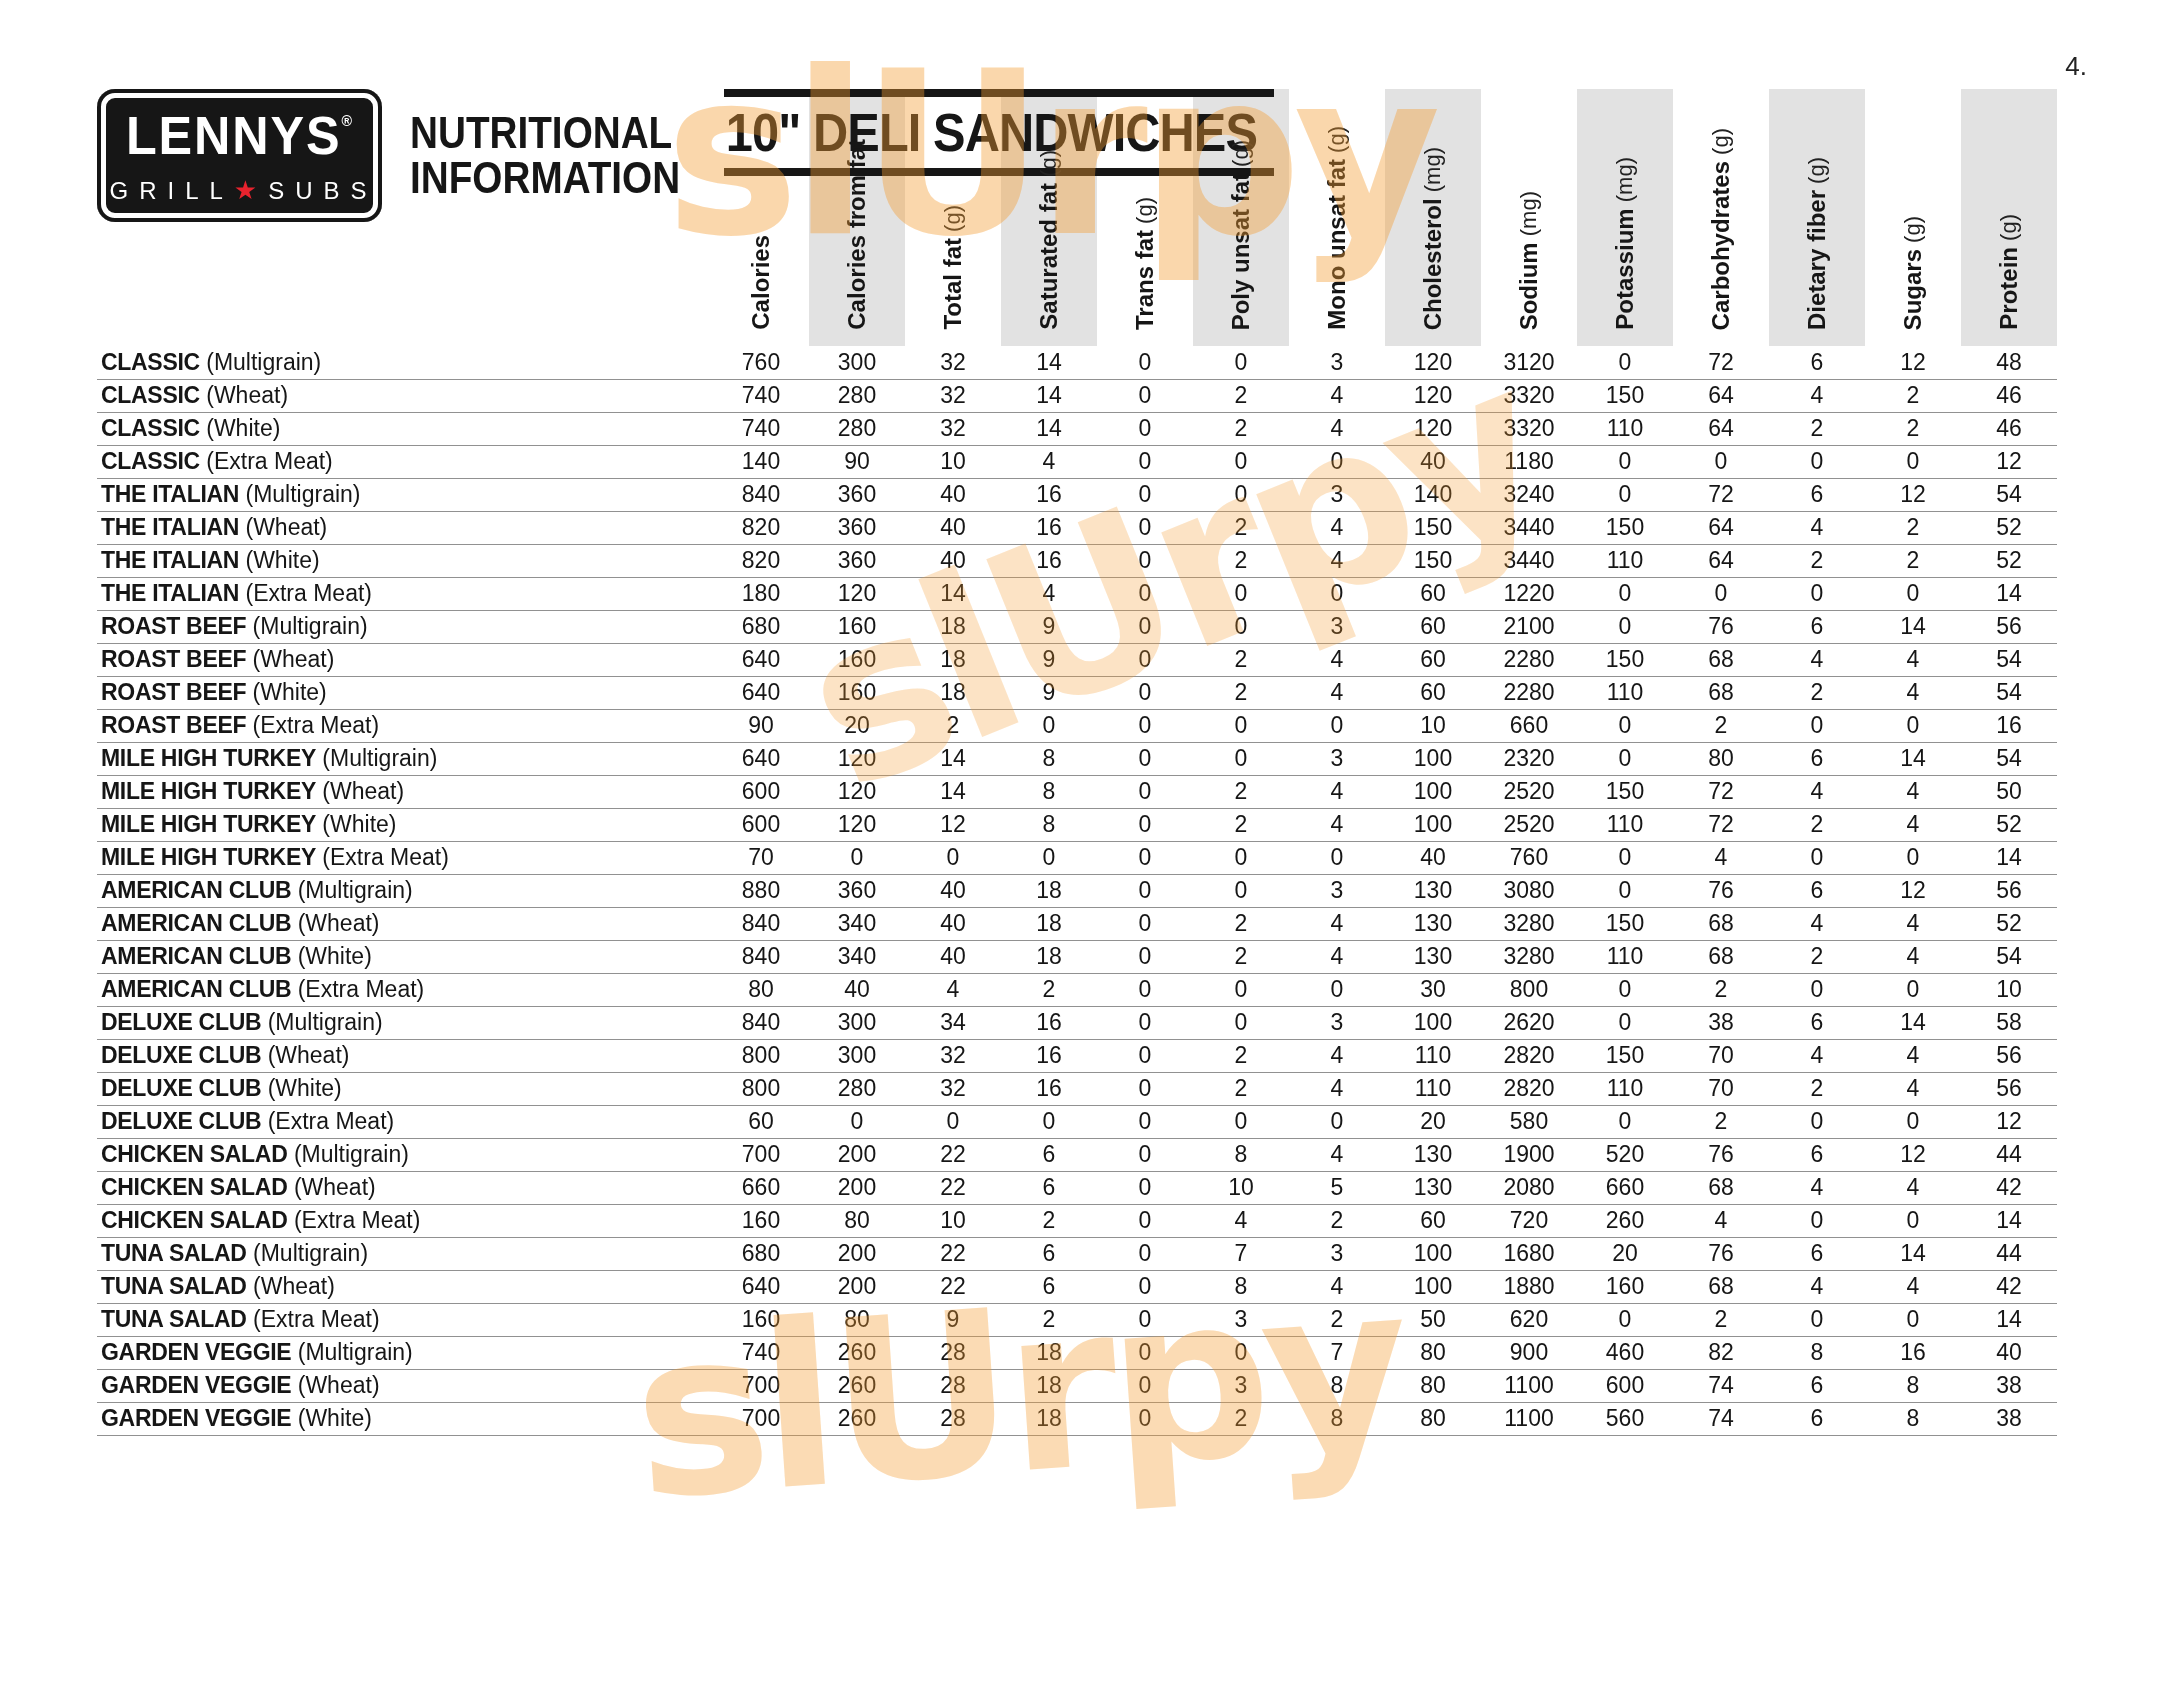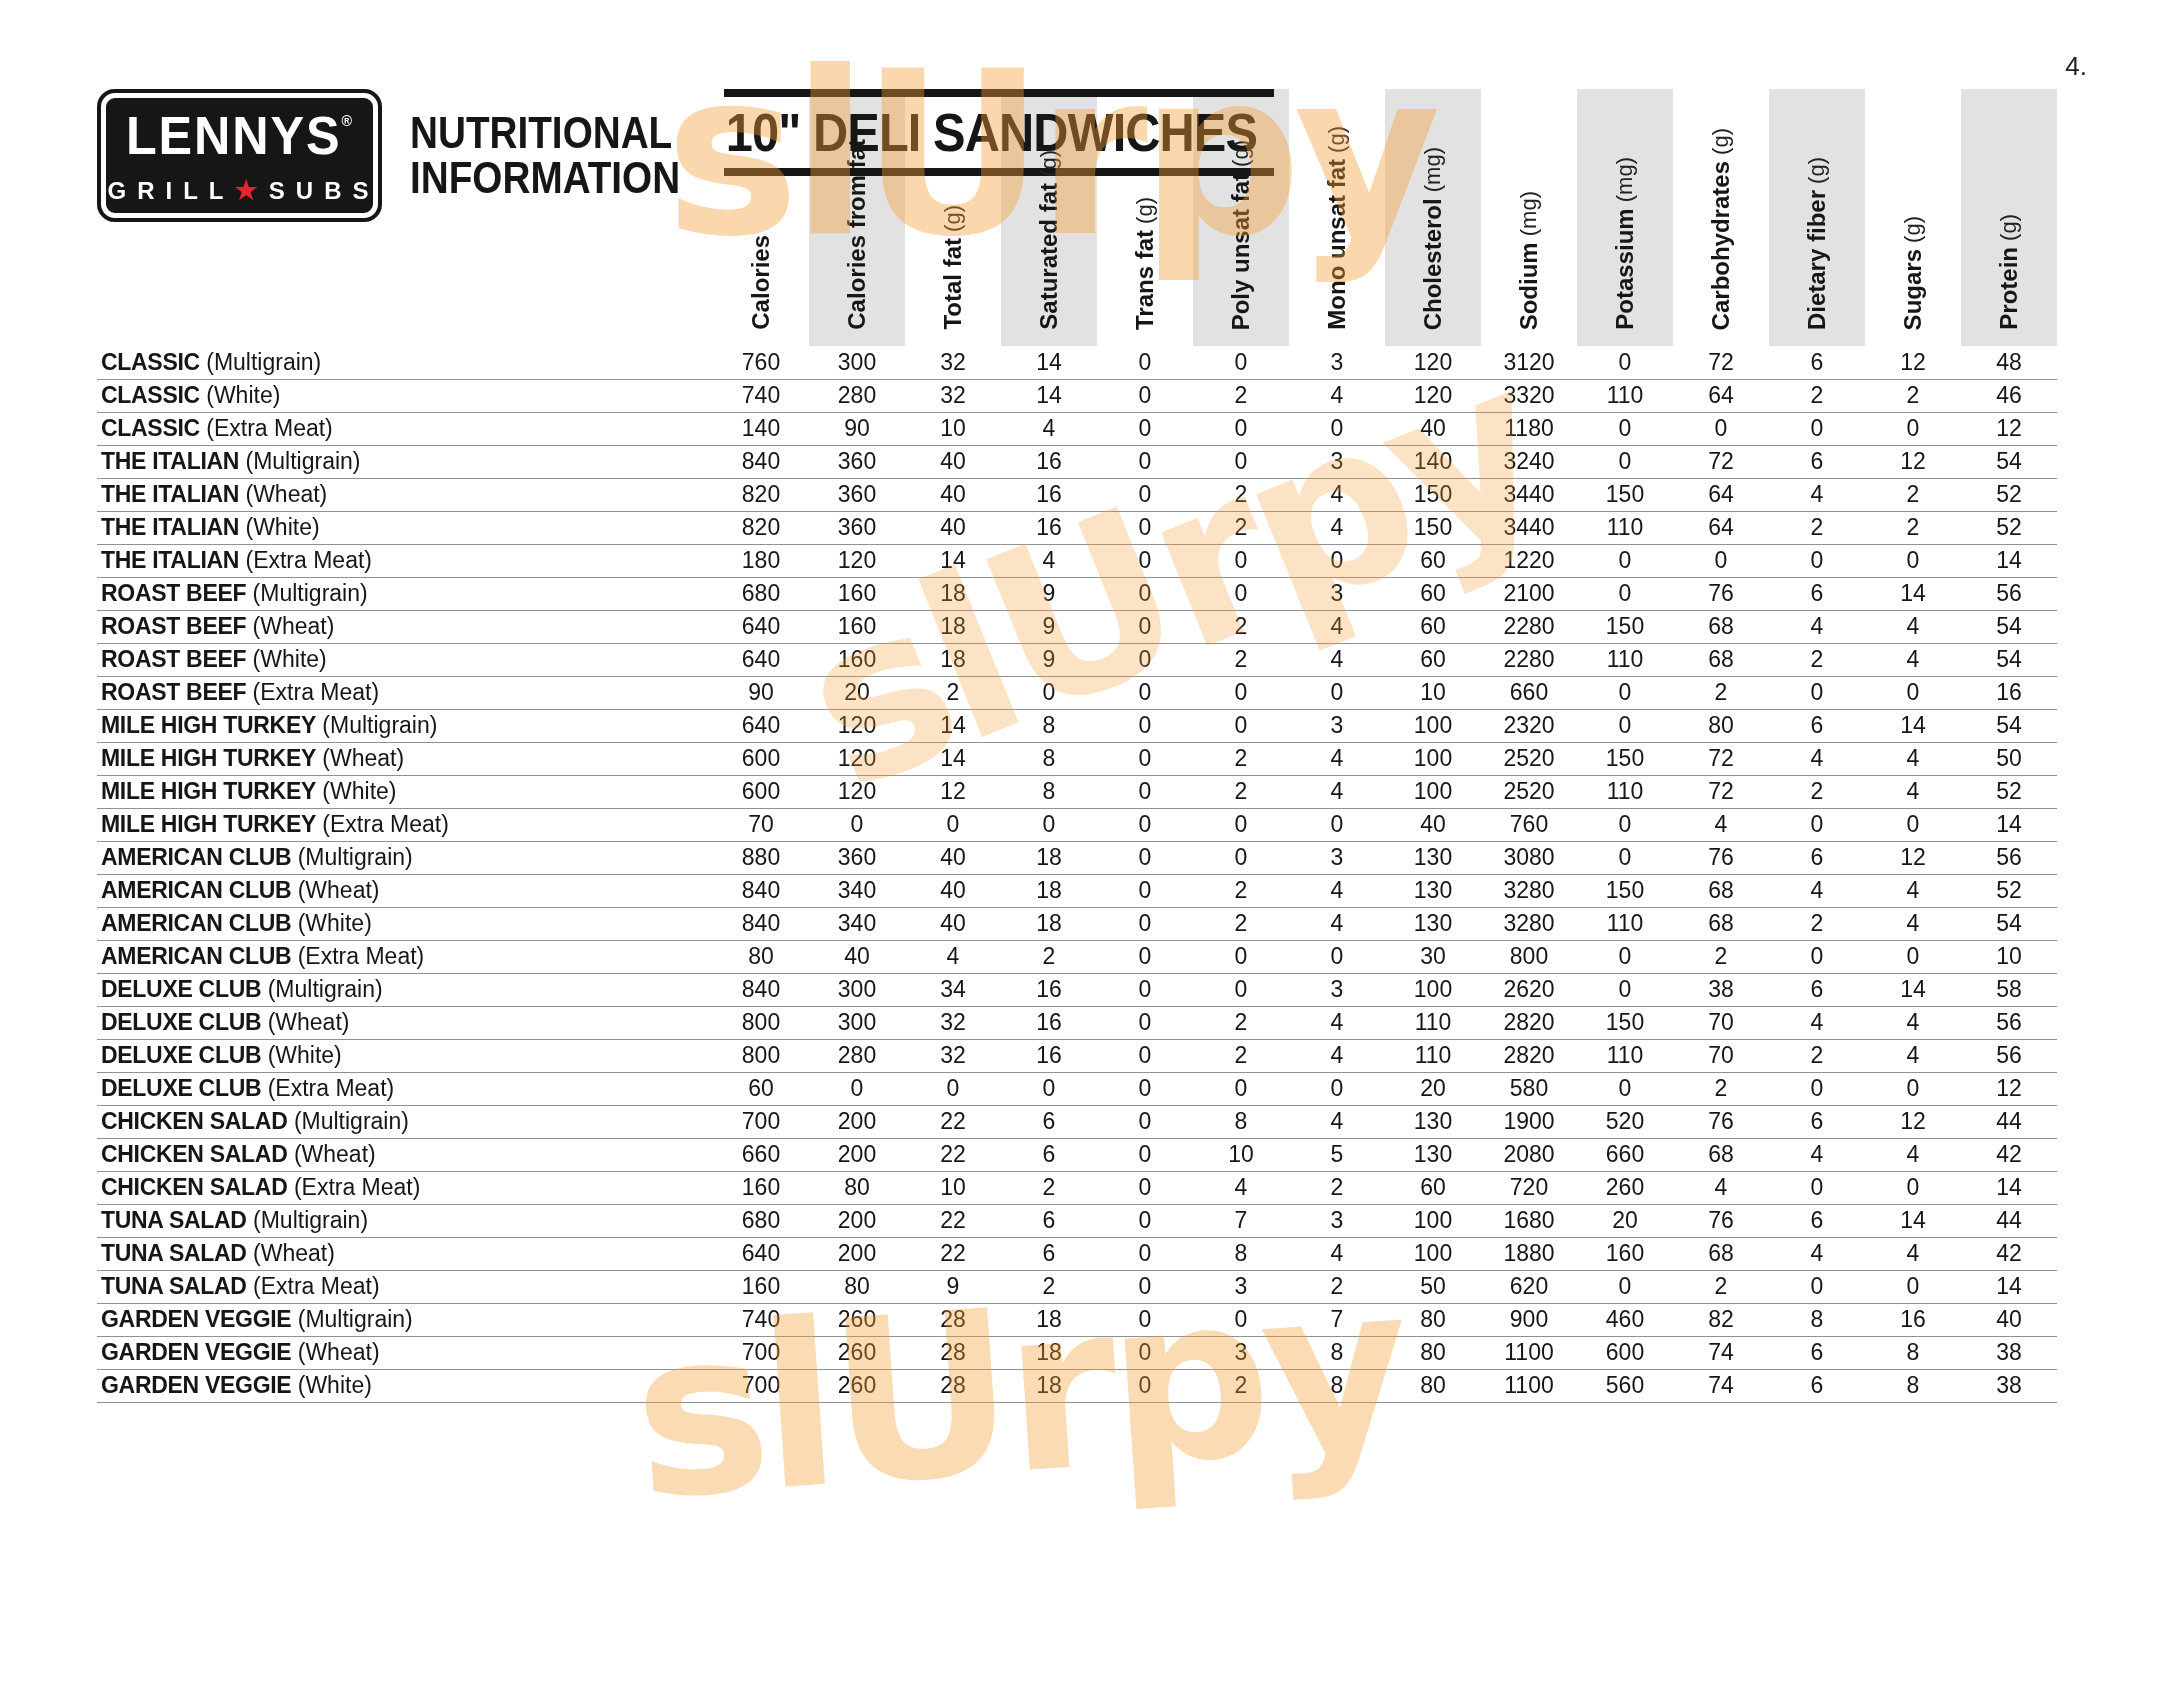--- a/index.html
+++ b/index.html
@@ -19,21 +19,21 @@
   .vl-unit { font-weight:normal; font-size:22px; color:#222; }
 
   .brand-cell-inner { height:257px; display:flex; flex-direction:row; justify-content:space-between; align-items:flex-start; }
   .brand-row { display:flex; align-items:center; gap:28px; }
 
   .logo { position:relative; width:285px; height:133px; background:#161616; border-radius:18px;
           box-shadow: inset 0 0 0 4px #161616, inset 0 0 0 9px #ffffff;
           display:flex; flex-direction:column; align-items:center; justify-content:center; color:#fff; }
   .logo-top { font-size:53px; font-weight:bold; letter-spacing:2px; line-height:1; transform:scaleX(0.95); }
   .logo-top .reg { font-size:15px; vertical-align:28px; letter-spacing:0; }
-  .logo-bottom { font-size:24px; font-weight:bold; letter-spacing:11px; margin-top:15px; line-height:1; padding-left:8px; }
+  .logo-bottom { font-size:24px; font-weight:normal; letter-spacing:11px; margin-top:15px; line-height:1; padding-left:8px; }
   .logo-bottom .star { color:#e8232e; font-size:26px; letter-spacing:11px; }
 
   .subtitle { font-size:45px; font-weight:bold; line-height:0.98; letter-spacing:0; transform:scaleX(0.86); transform-origin:left center; }
 
   .title-block { width:550px; }
   .rule { height:8px; background:#161616; }
   .section-title { font-size:53px; font-weight:bold; letter-spacing:-1px; padding:9px 0 9px 2px; line-height:1;
                    transform:scaleX(0.92); transform-origin:left center; white-space:nowrap; }
 
   tbody tr { height:33px; }
@@ -109,20 +109,37 @@
           <td>3</td>
           <td>120</td>
           <td>3120</td>
           <td>0</td>
           <td>72</td>
           <td>6</td>
           <td>12</td>
           <td>48</td>
         </tr>
         <tr>
+          <td class="name-cell"><span class="item-name">CLASSIC</span><span class="item-variant"> (Wheat)</span></td>
+          <td>740</td>
+          <td>280</td>
+          <td>32</td>
+          <td>14</td>
+          <td>0</td>
+          <td>2</td>
+          <td>4</td>
+          <td>120</td>
+          <td>3320</td>
+          <td>150</td>
+          <td>64</td>
+          <td>4</td>
+          <td>2</td>
+          <td>46</td>
+        </tr>
+        <tr>
           <td class="name-cell"><span class="item-name">CLASSIC</span><span class="item-variant"> (White)</span></td>
           <td>740</td>
           <td>280</td>
           <td>32</td>
           <td>14</td>
           <td>0</td>
           <td>2</td>
           <td>4</td>
           <td>120</td>
           <td>3320</td>

